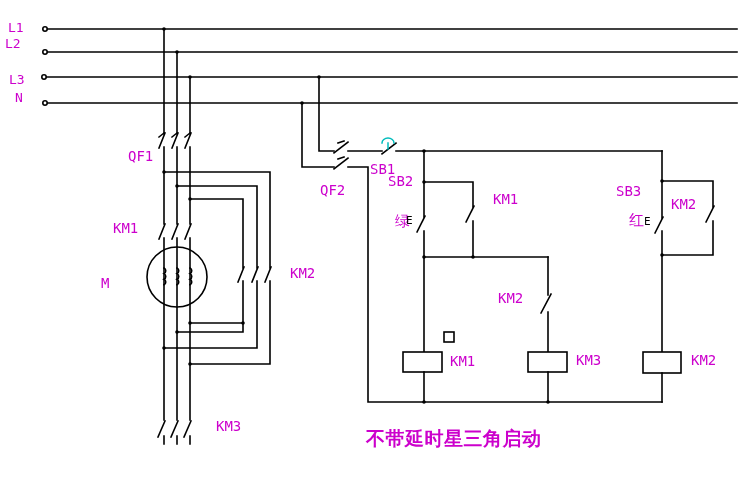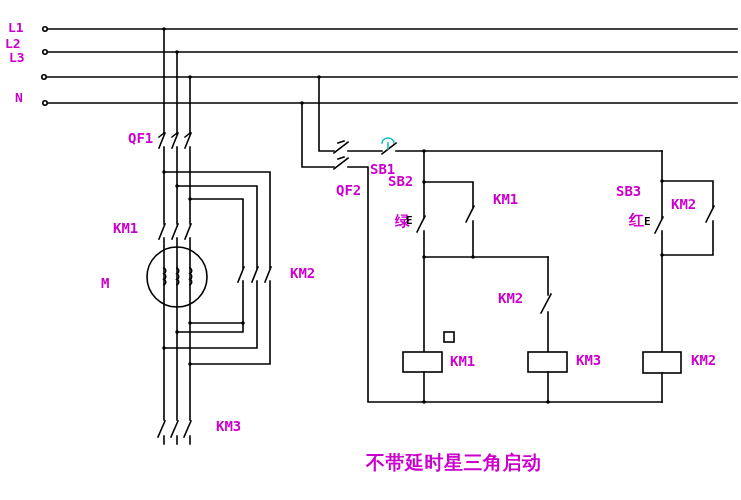--- a/index.html
+++ b/index.html
@@ -1,19 +1,19 @@
 <!DOCTYPE html>
 <html><head>
 <meta charset="utf-8">
 <style>
   html,body{margin:0;padding:0;background:#ffffff;}
   .stage{position:relative;width:741px;height:500px;background:#ffffff;overflow:hidden;
          font-family:"DejaVu Sans Mono",monospace;}
   .stage svg{position:absolute;left:0;top:0;}
-  .lbl{position:absolute;color:#cc00cc;font-weight:700;font-size:14px;line-height:1;
+  .lbl{position:absolute;color:#cc00cc;font-weight:400;font-size:14px;line-height:1;
        white-space:nowrap;letter-spacing:0px;}
   .lbl.bus{font-size:13px;}
   .lbl.cjk{font-size:15px;font-family:"DejaVu Sans",sans-serif;}
   .lbl.act{color:#000;font-size:11px;}
   .title{position:absolute;color:#cc00cc;font-weight:700;font-size:19px;
          font-family:"DejaVu Sans",sans-serif;letter-spacing:0.5px;white-space:nowrap;}
 </style>
 </head>
 <body>
 
@@ -157,41 +157,41 @@
       <circle cx="662" cy="181" r="1.8"></circle>
           <circle cx="662" cy="255" r="1.8"></circle>
       <circle cx="424" cy="402" r="1.8"></circle>
           <circle cx="548" cy="402" r="1.8"></circle>
     </g>
   </g>
 </svg>
 
 <span class="lbl bus" style="left:8px;top:21px">L1</span>
 <span class="lbl bus" style="left:5px;top:37px">L2</span>
-<span class="lbl bus" style="left:9px;top:51px">L3</span>
+<span class="lbl bus" style="left:9px;top:73px">L3</span>
 <span class="lbl bus" style="left:15px;top:91px">N</span>
 
-<span class="lbl" style="left:128px;top:131px">QF1</span>
+<span class="lbl" style="left:128px;top:149px">QF1</span>
 <span class="lbl" style="left:113px;top:221px">KM1</span>
 <span class="lbl" style="left:101px;top:276px">M</span>
 <span class="lbl" style="left:290px;top:266px">KM2</span>
 <span class="lbl" style="left:216px;top:419px">KM3</span>
 
-<span class="lbl" style="left:336px;top:183px">QF2</span>
+<span class="lbl" style="left:320px;top:183px">QF2</span>
 <span class="lbl" style="left:370px;top:162px">SB1</span>
 <span class="lbl" style="left:388px;top:174px">SB2</span>
 <span class="lbl cjk" style="left:395px;top:214px">绿</span>
 <span class="lbl" style="left:493px;top:192px">KM1</span>
 <span class="lbl" style="left:498px;top:291px">KM2</span>
 <span class="lbl" style="left:616px;top:184px">SB3</span>
 <span class="lbl cjk" style="left:629px;top:213px">红</span>
 <span class="lbl" style="left:671px;top:197px">KM2</span>
 
 <span class="lbl" style="left:450px;top:354px">KM1</span>
 <span class="lbl" style="left:576px;top:353px">KM3</span>
 <span class="lbl" style="left:691px;top:353px">KM2</span>
 
 <span class="lbl act" style="left:406px;top:215px">E</span>
 <span class="lbl act" style="left:644px;top:216px">E</span>
 
-<span class="title" style="left:366px;top:450px">不带延时星三角启动</span>
+<span class="title" style="left:366px;top:426px">不带延时星三角启动</span>
 
 </div>
 
 </body></html>

